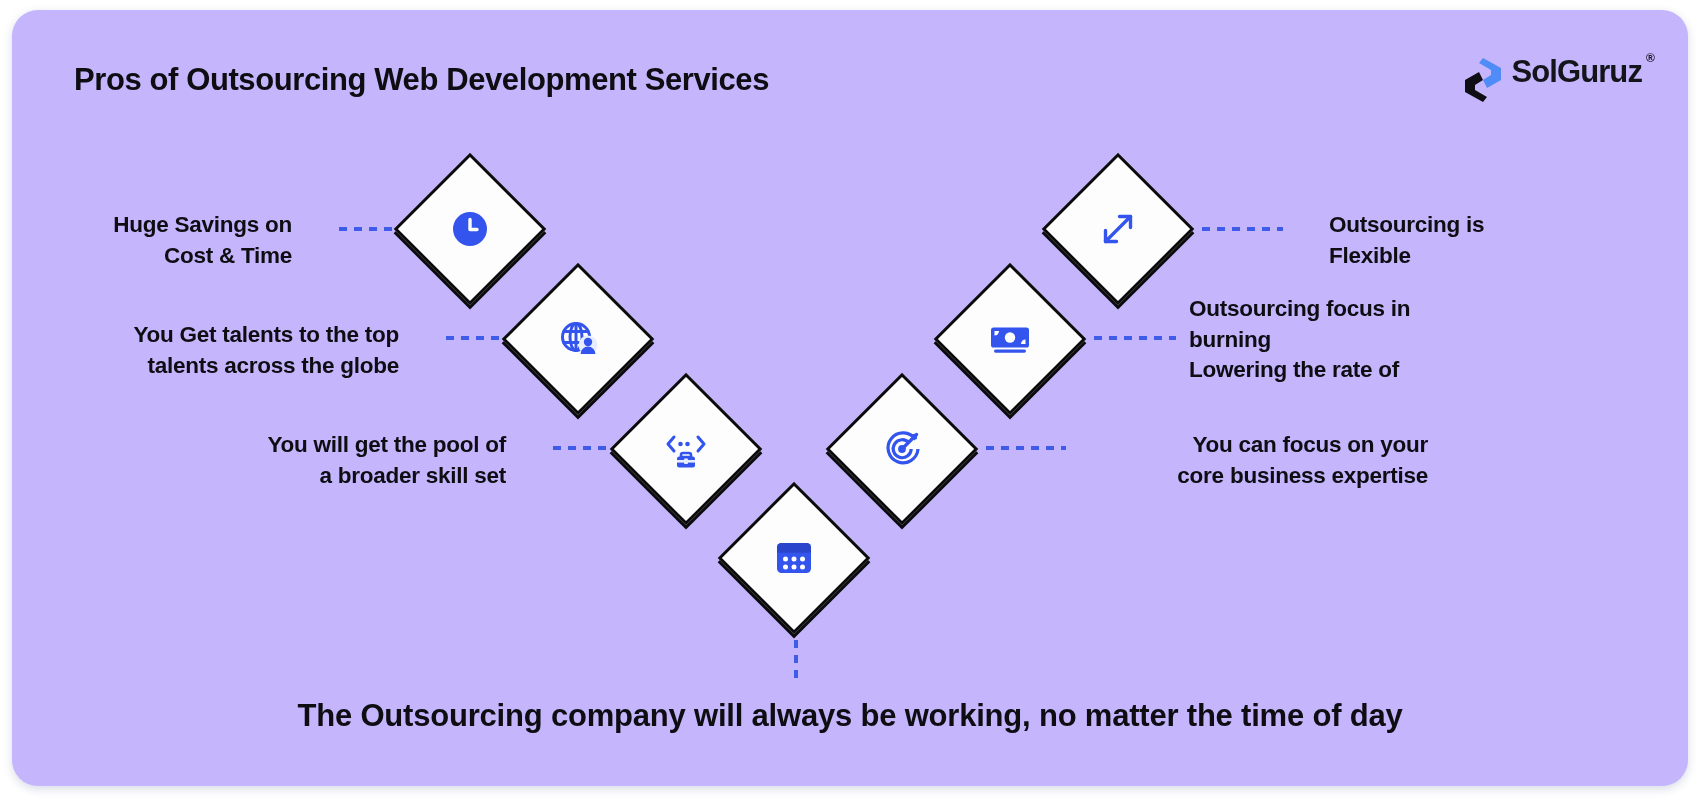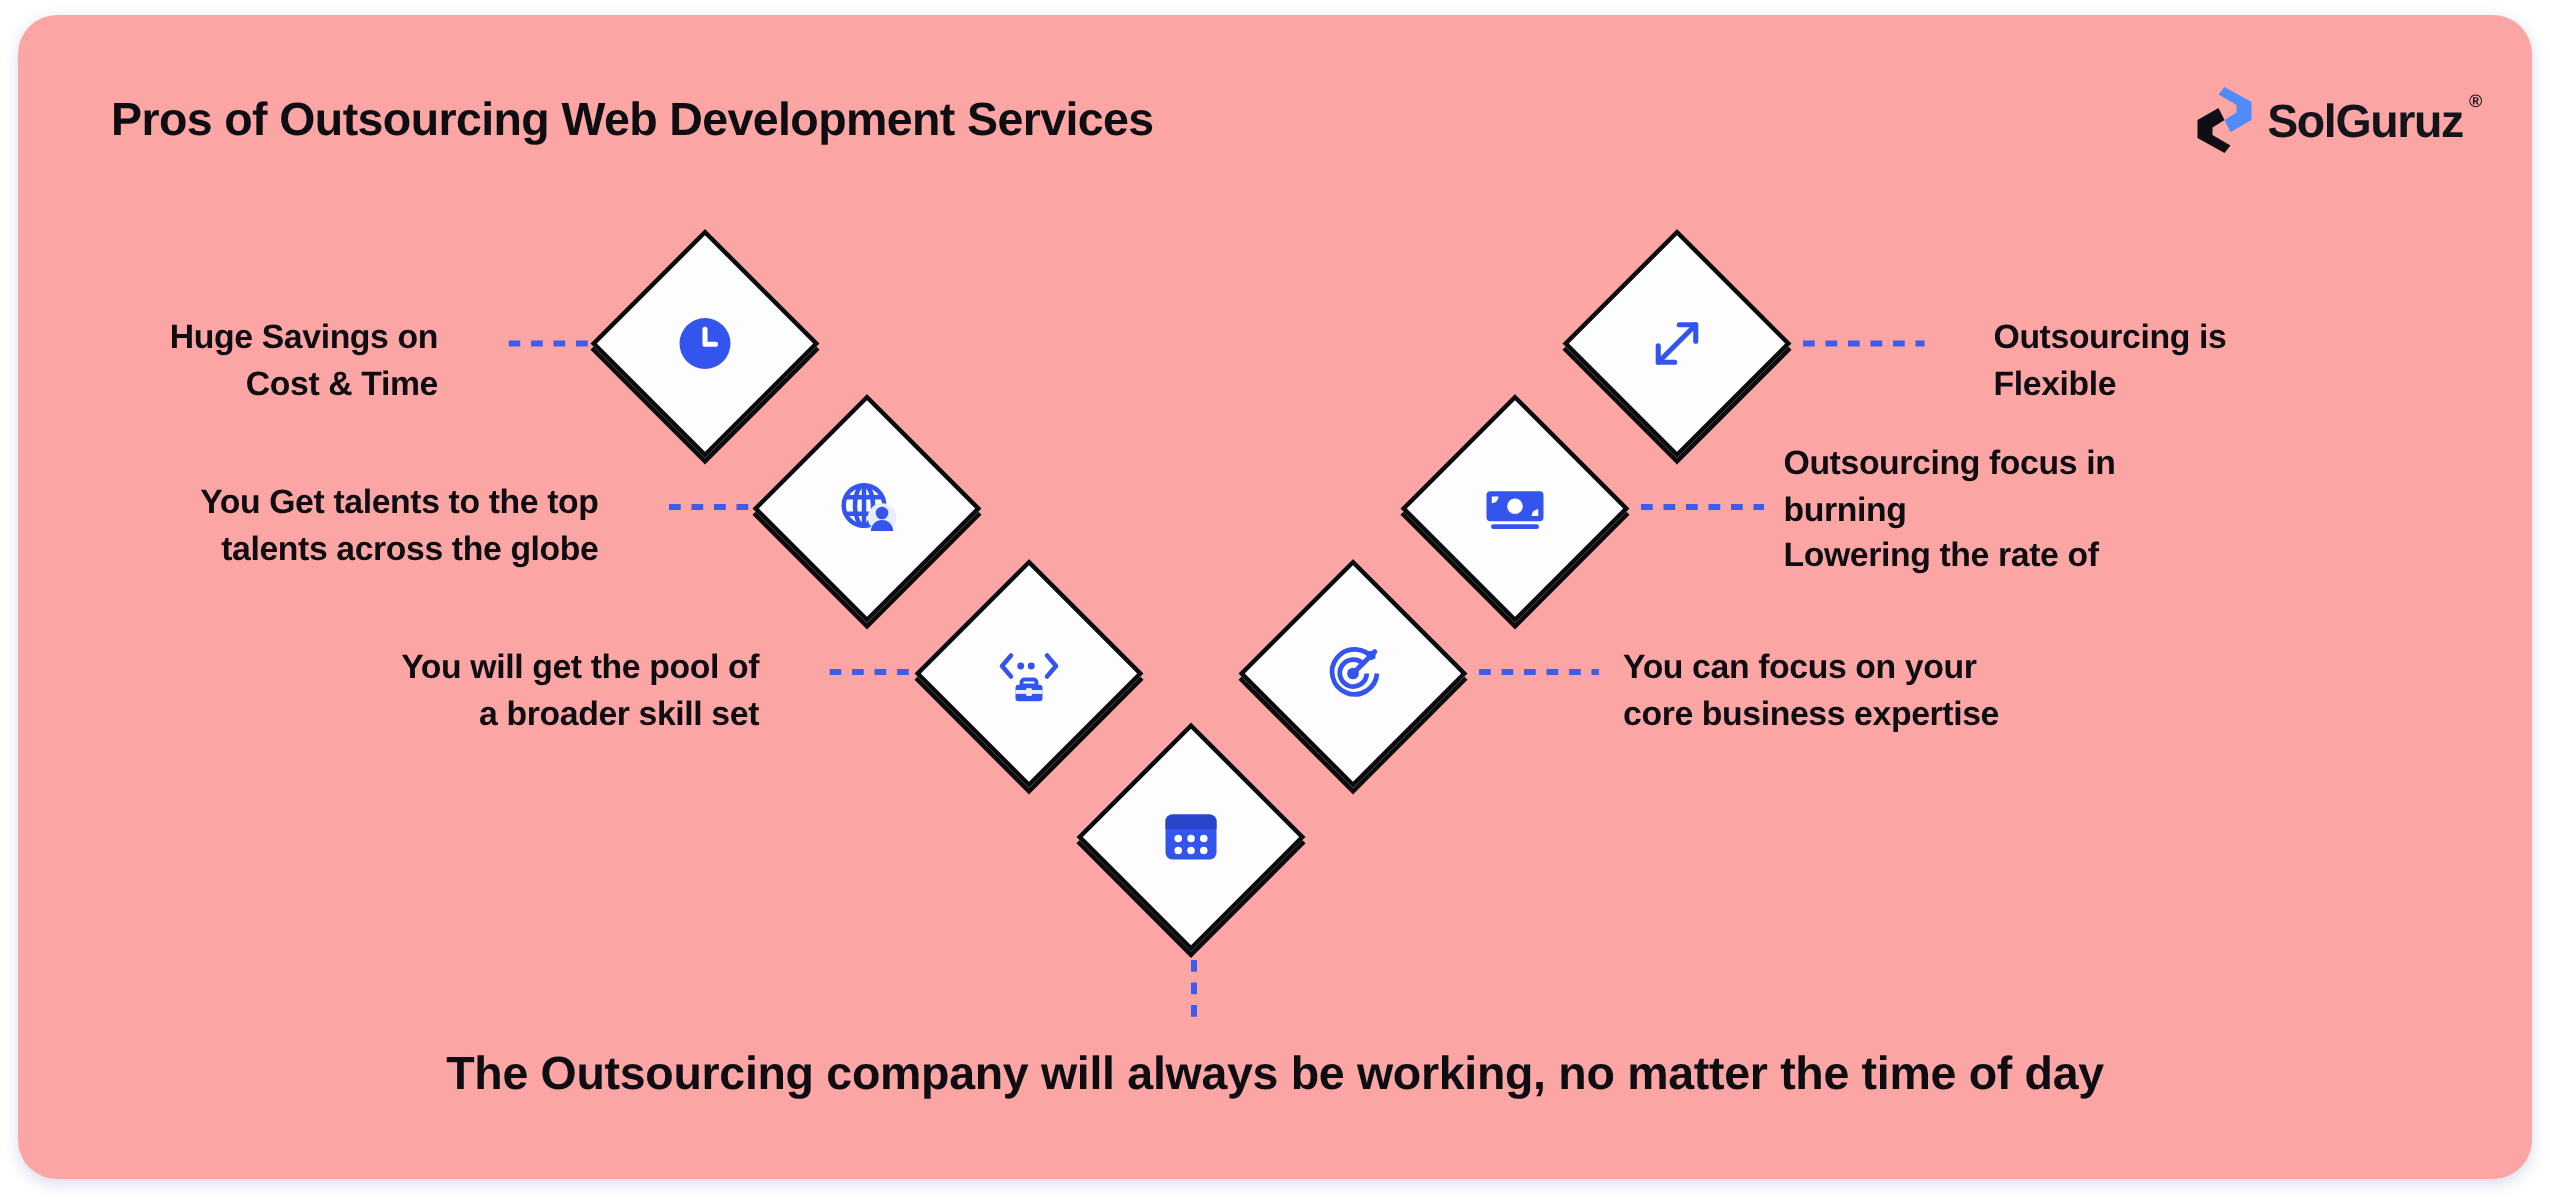--- a/index.html
+++ b/index.html
@@ -12,35 +12,35 @@
   #canvas{
     position:relative;
     width:1700px;height:800px;
     box-sizing:border-box;
     padding:10px 12px 14px 12px;
     background:#ffffff;
   }
   #board{
     position:relative;
     width:100%;height:100%;
-    background:#fca5a5;
+    background:#c4b5fd;
     border-radius:26px;
     overflow:hidden;
     box-shadow:0 3px 10px rgba(40,60,130,.18);
   }
 
   
   #page-title{
     position:absolute;left:62px;top:52px;
     font-size:31px;font-weight:700;color:#0D0D12;
     letter-spacing:-.4px;white-space:nowrap;
   }
   #logo{
     position:absolute;right:46px;top:46px;
-    display:flex;align-items:center;gap:6px;
+    display:flex;align-items:flex-start;gap:6px;
   }
   #logo .mark{width:44px;height:48px;flex:none;}
   #logo .wordmark{
     position:relative;
     font-size:31px;font-weight:700;color:#14141B;
     letter-spacing:-.9px;line-height:1;
   }
   #logo .reg{
     position:absolute;top:-4px;right:-12px;
     font-size:12px;font-weight:700;color:#14141B;
@@ -242,21 +242,21 @@
       <div>Outsourcing is</div>
       <div>Flexible</div>
     </div>
 
     <div class="label right" style="left:1177px;top:284px;width:350px;">
       <div>Outsourcing focus in</div>
       <div>burning</div>
       <div>Lowering the rate of</div>
     </div>
 
-    <div class="label right" style="left:1070px;top:420px;width:370px;">
+    <div class="label right" style="left:1046px;top:420px;width:370px;text-align:right;">
       <div>You can focus on your</div>
       <div>core business expertise</div>
     </div>
 
     <div class="caption" style="left:0;right:0;top:686px;">The Outsourcing company will always be working, no matter the time of day</div>
 
   </div>
 </div>
 
 </body></html>

